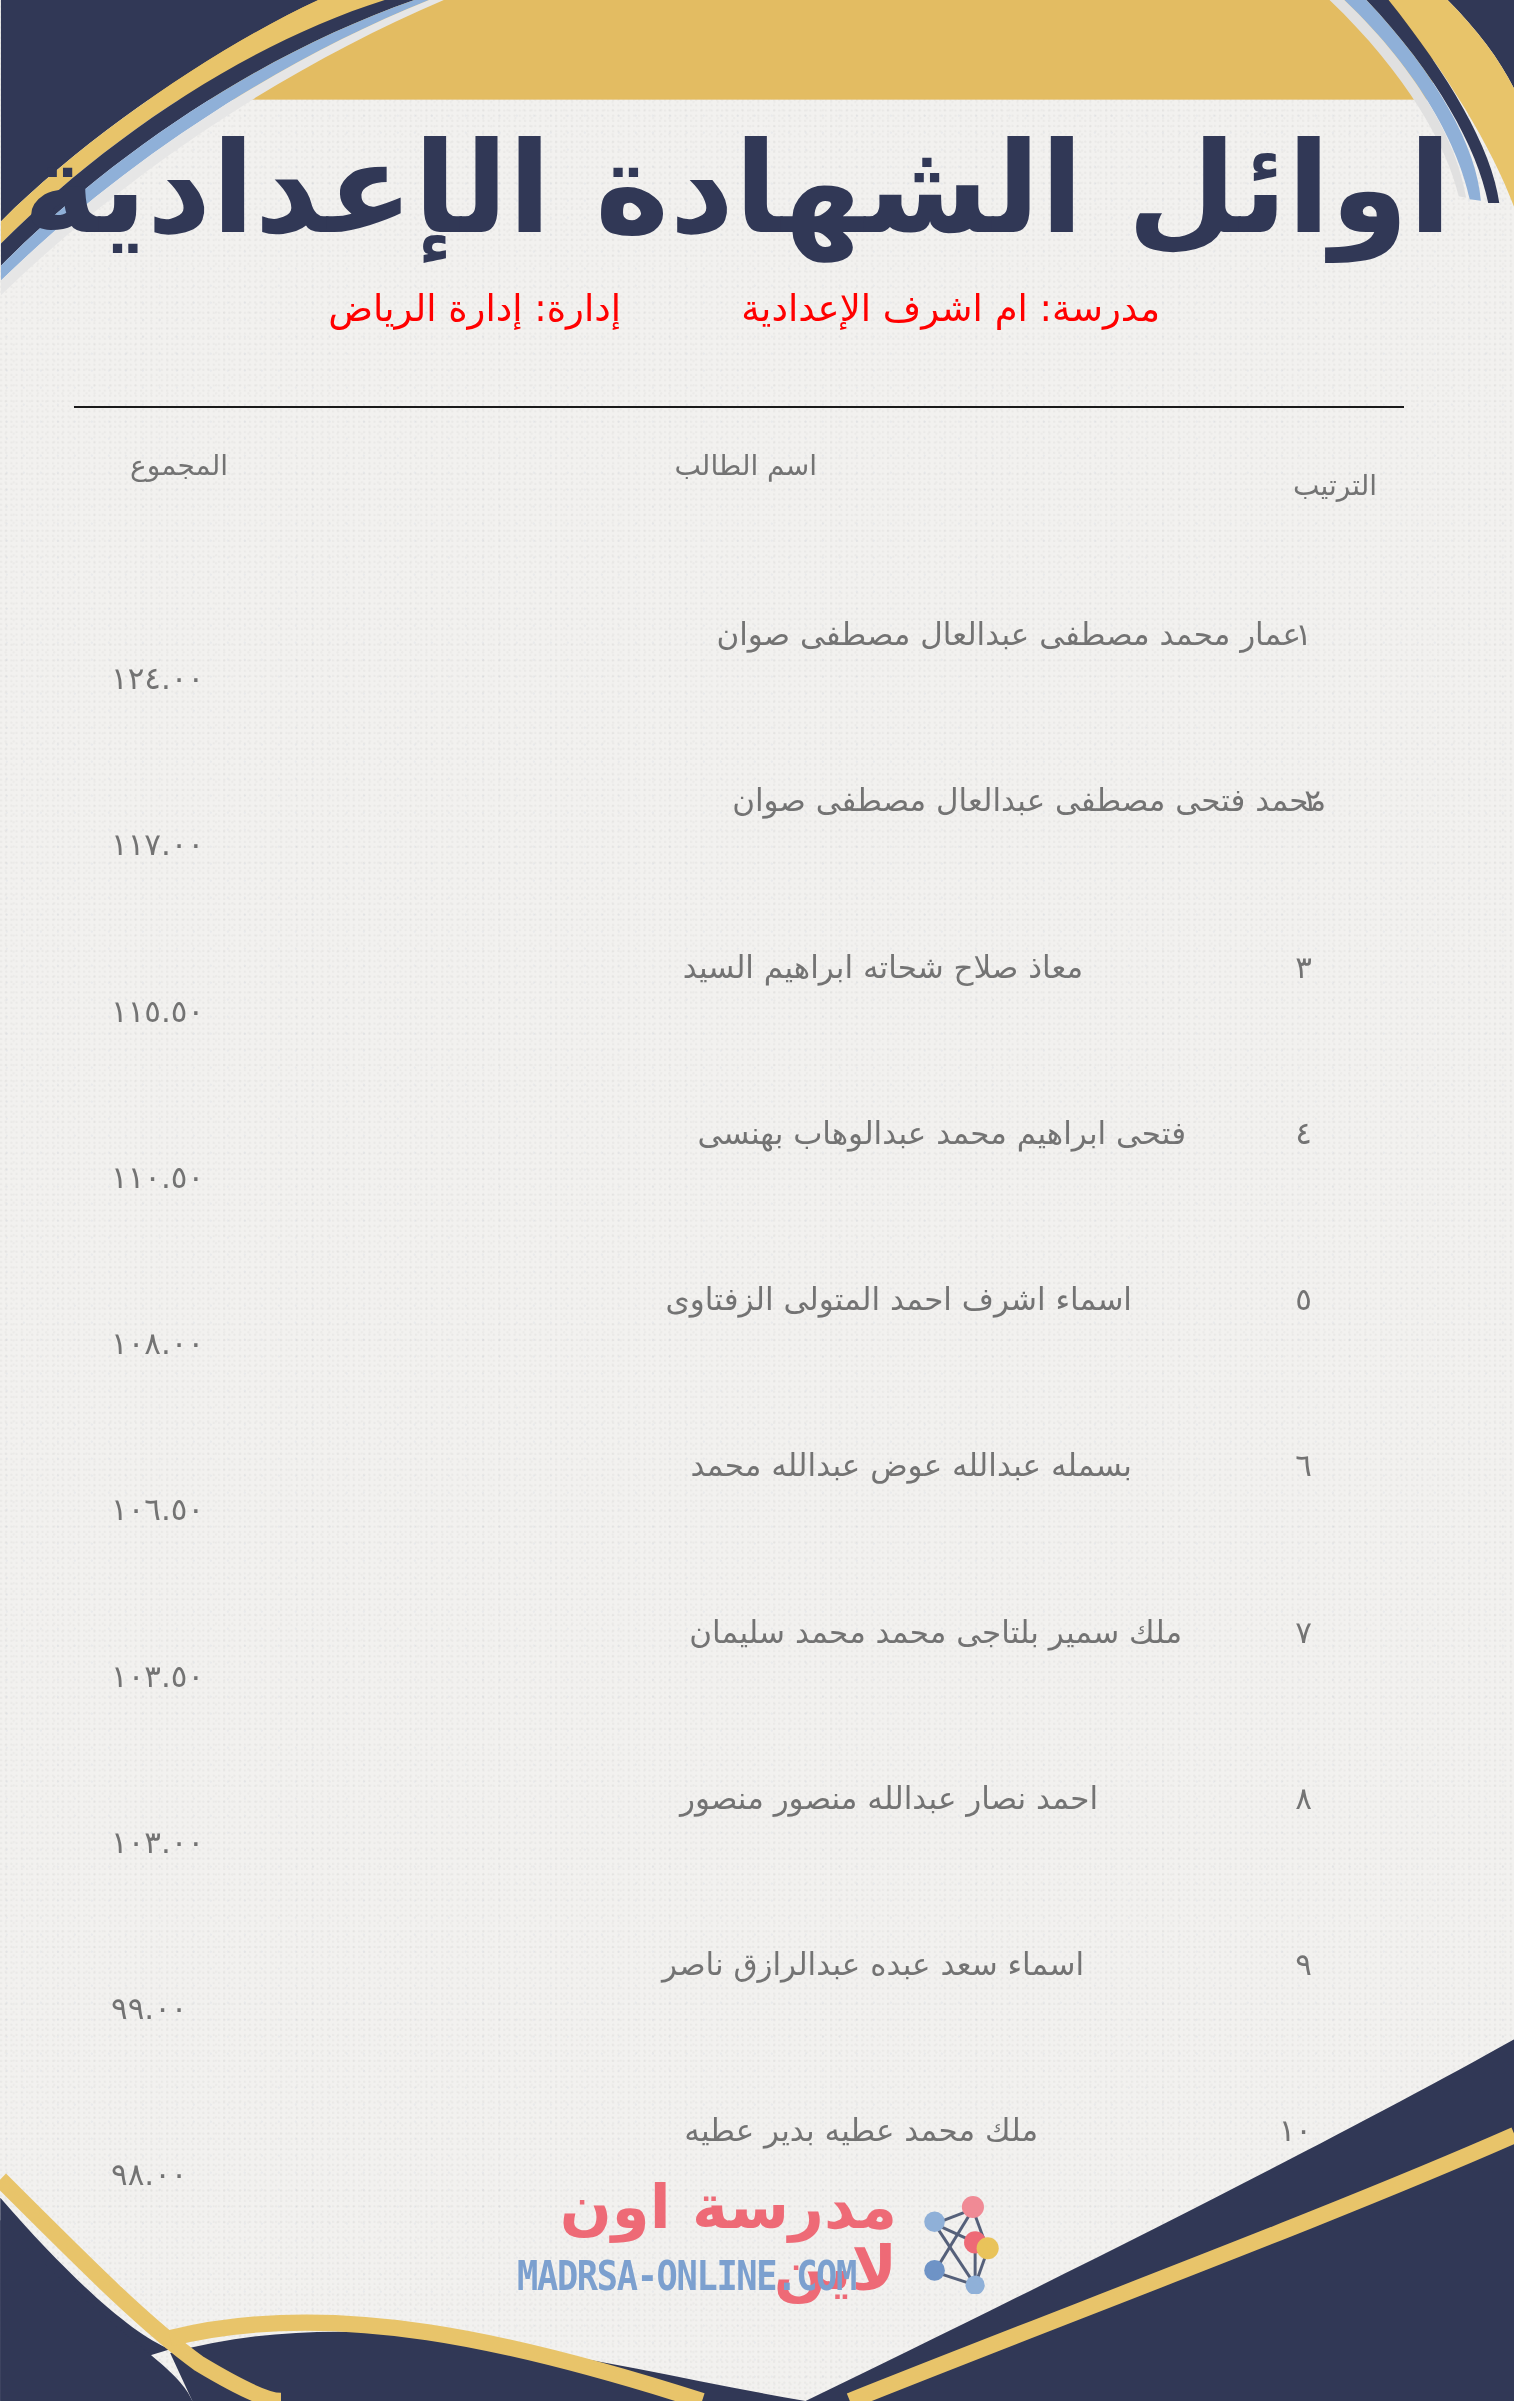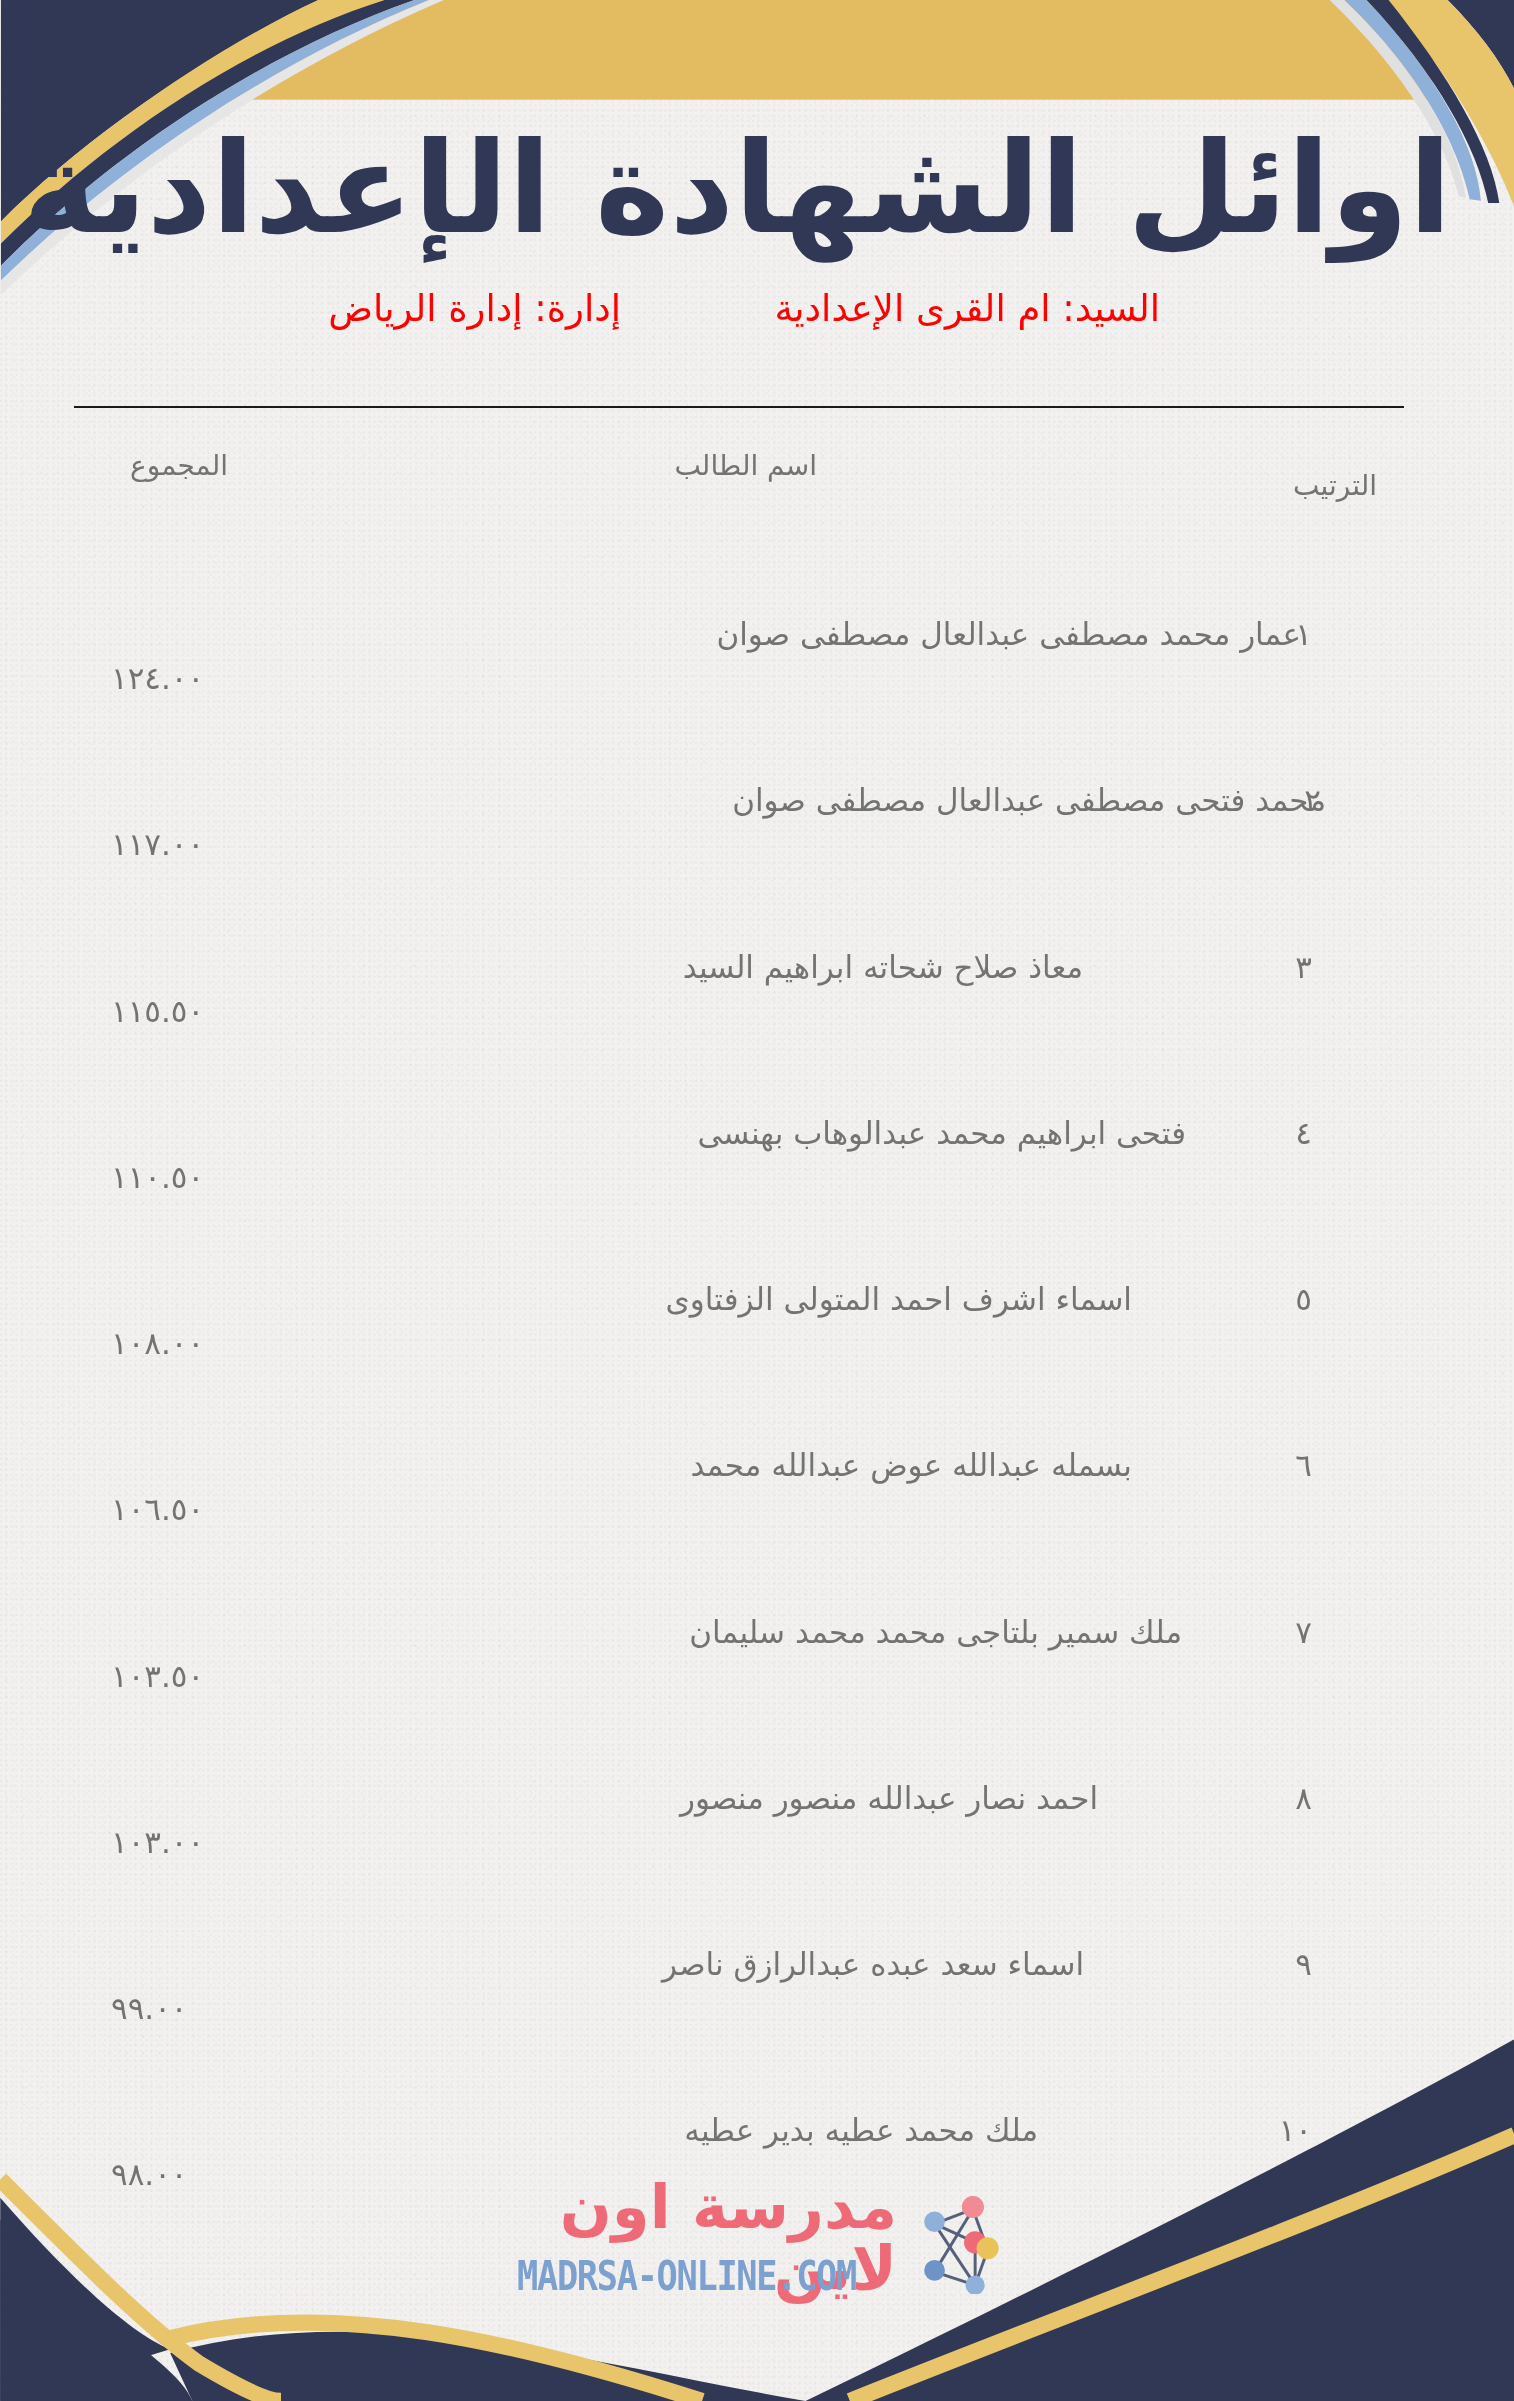--- a/index.html
+++ b/index.html
@@ -90,21 +90,21 @@
   <path d="M230,3185 C500,3110 800,3200 1090,3250 L260,3250 Z" fill="#313856"></path>
   <path d="M1090,3250 C1400,3100 1800,2900 2050,2760 L2050,3250 Z" fill="#313856"></path>
   <path d="M0,2950 C120,3070 200,3150 270,3200 C320,3230 360,3250 380,3250" stroke="#e8c46a" stroke-width="22" fill="none"></path>
   <path d="M230,3165 C450,3110 700,3170 950,3250" stroke="#e8c46a" stroke-width="22" fill="none"></path>
   <path d="M1150,3250 C1450,3130 1800,3000 2050,2890" stroke="#e8c46a" stroke-width="22" fill="none"></path>
 </svg>
 
 <div class="title">اوائل الشهادة الإعدادية</div>
 
 <div class="subtitle">
-  <span class="school">السيد: ام القرى  الإعدادية</span>
+  <span class="school">مدرسة: ام اشرف  الإعدادية</span>
   <span class="admin">إدارة: إدارة الرياض</span>
 </div>
 
 <div class="divider"></div>
 
 <div class="hdr h-rank">الترتيب</div>
 <div class="hdr h-name">اسم الطالب</div>
 <div class="hdr h-total">المجموع</div>
 
 <div>

